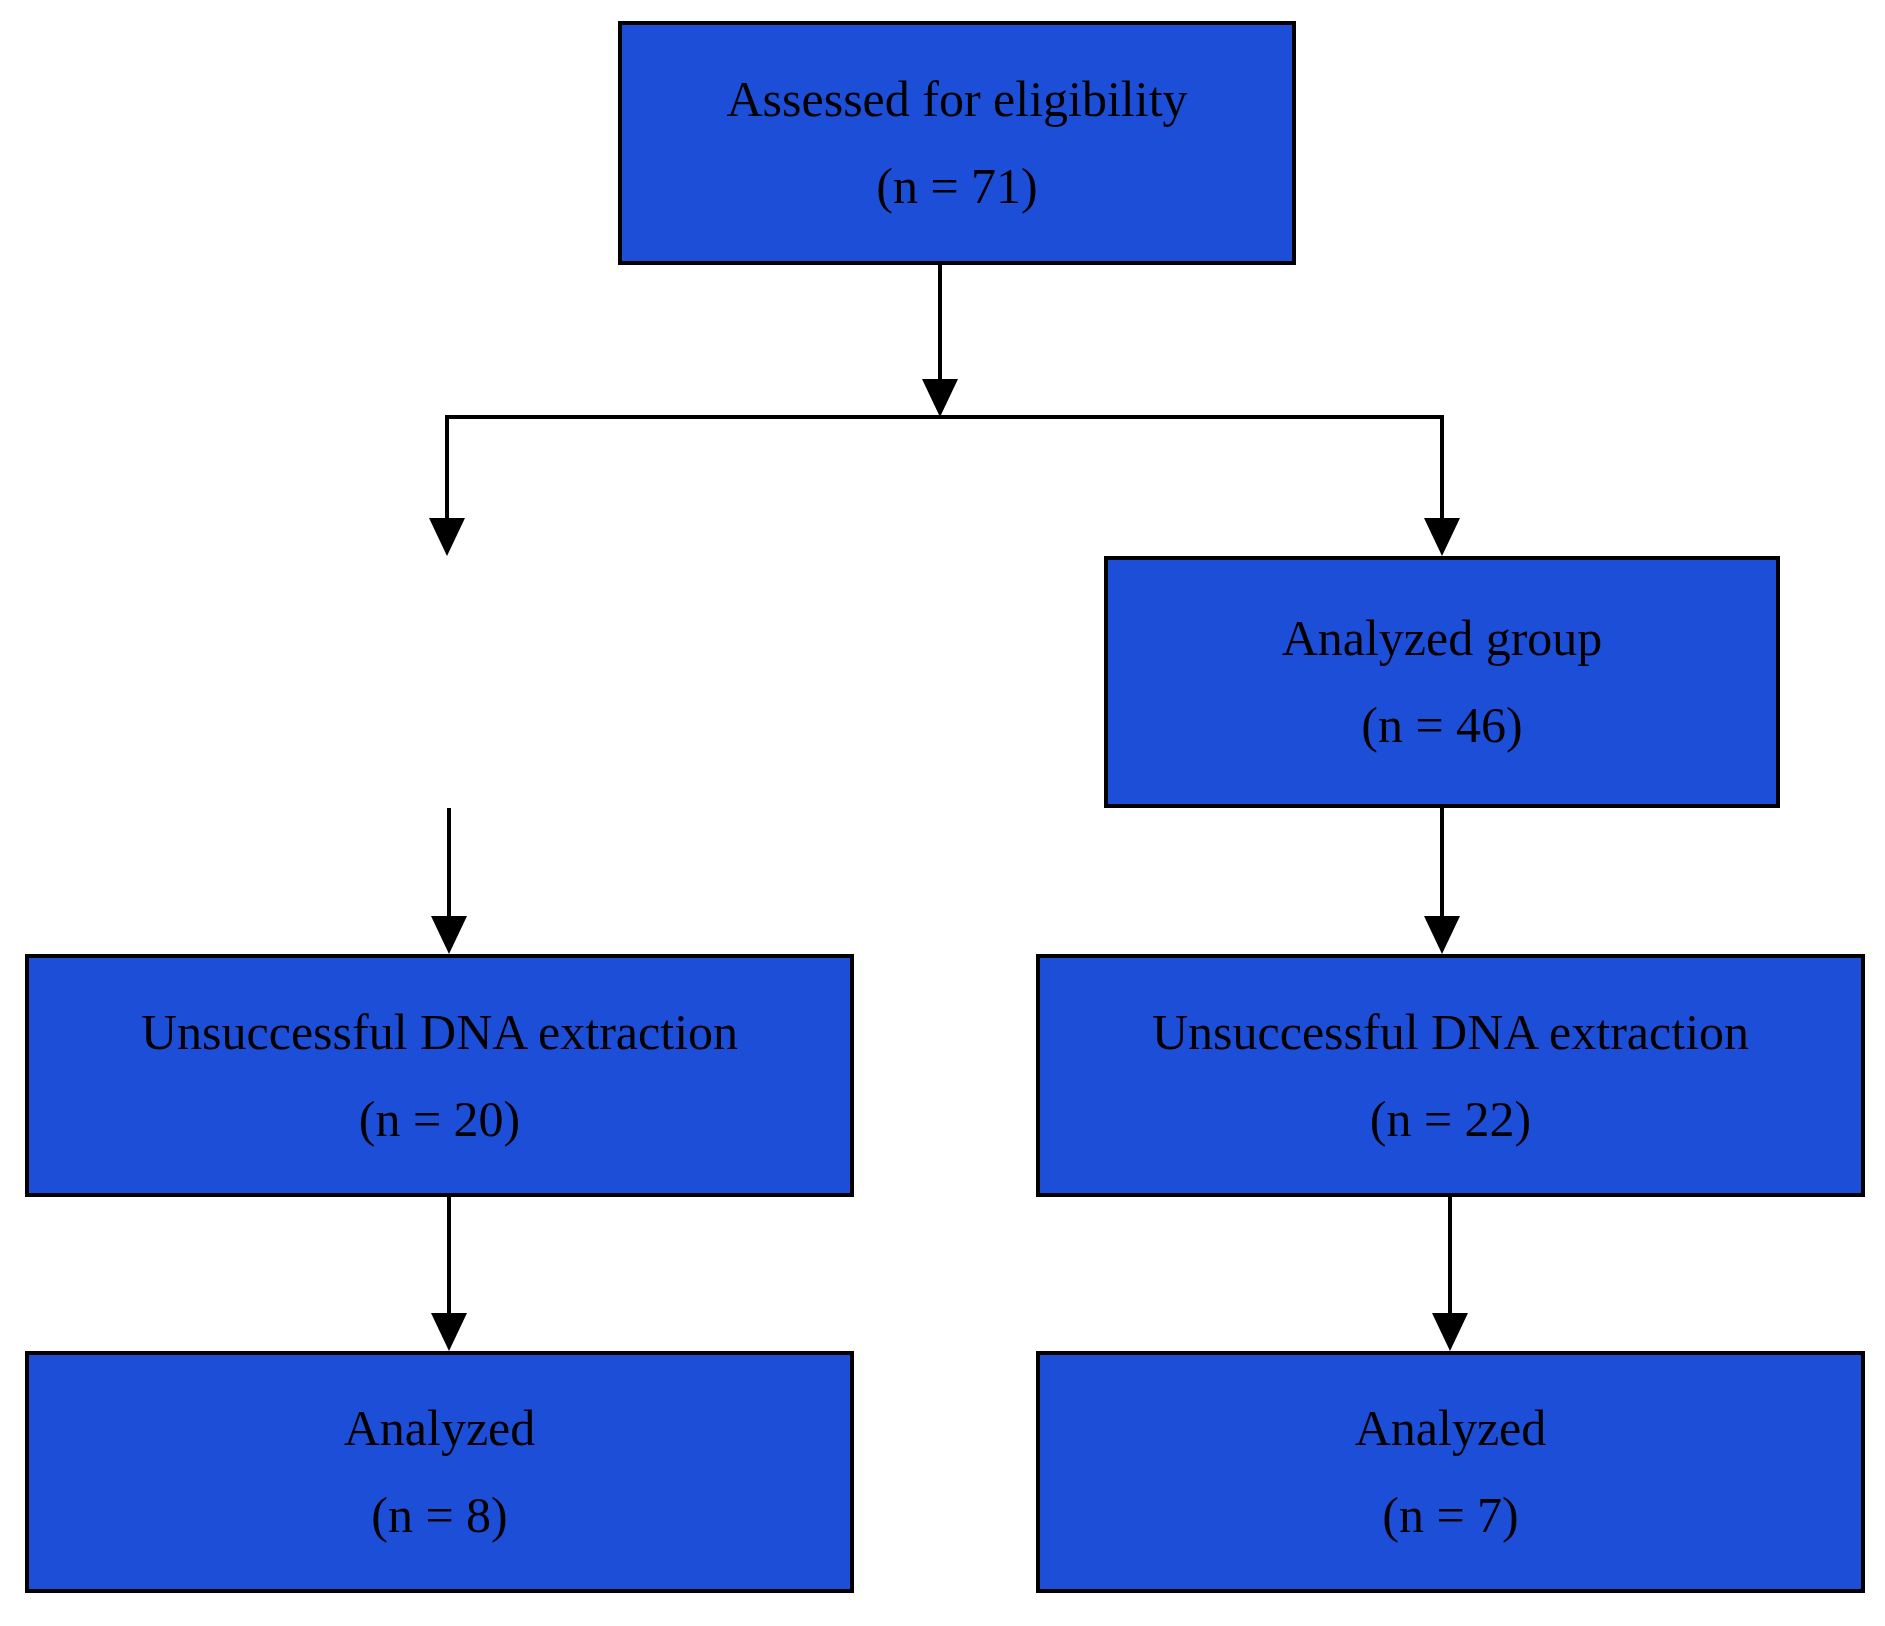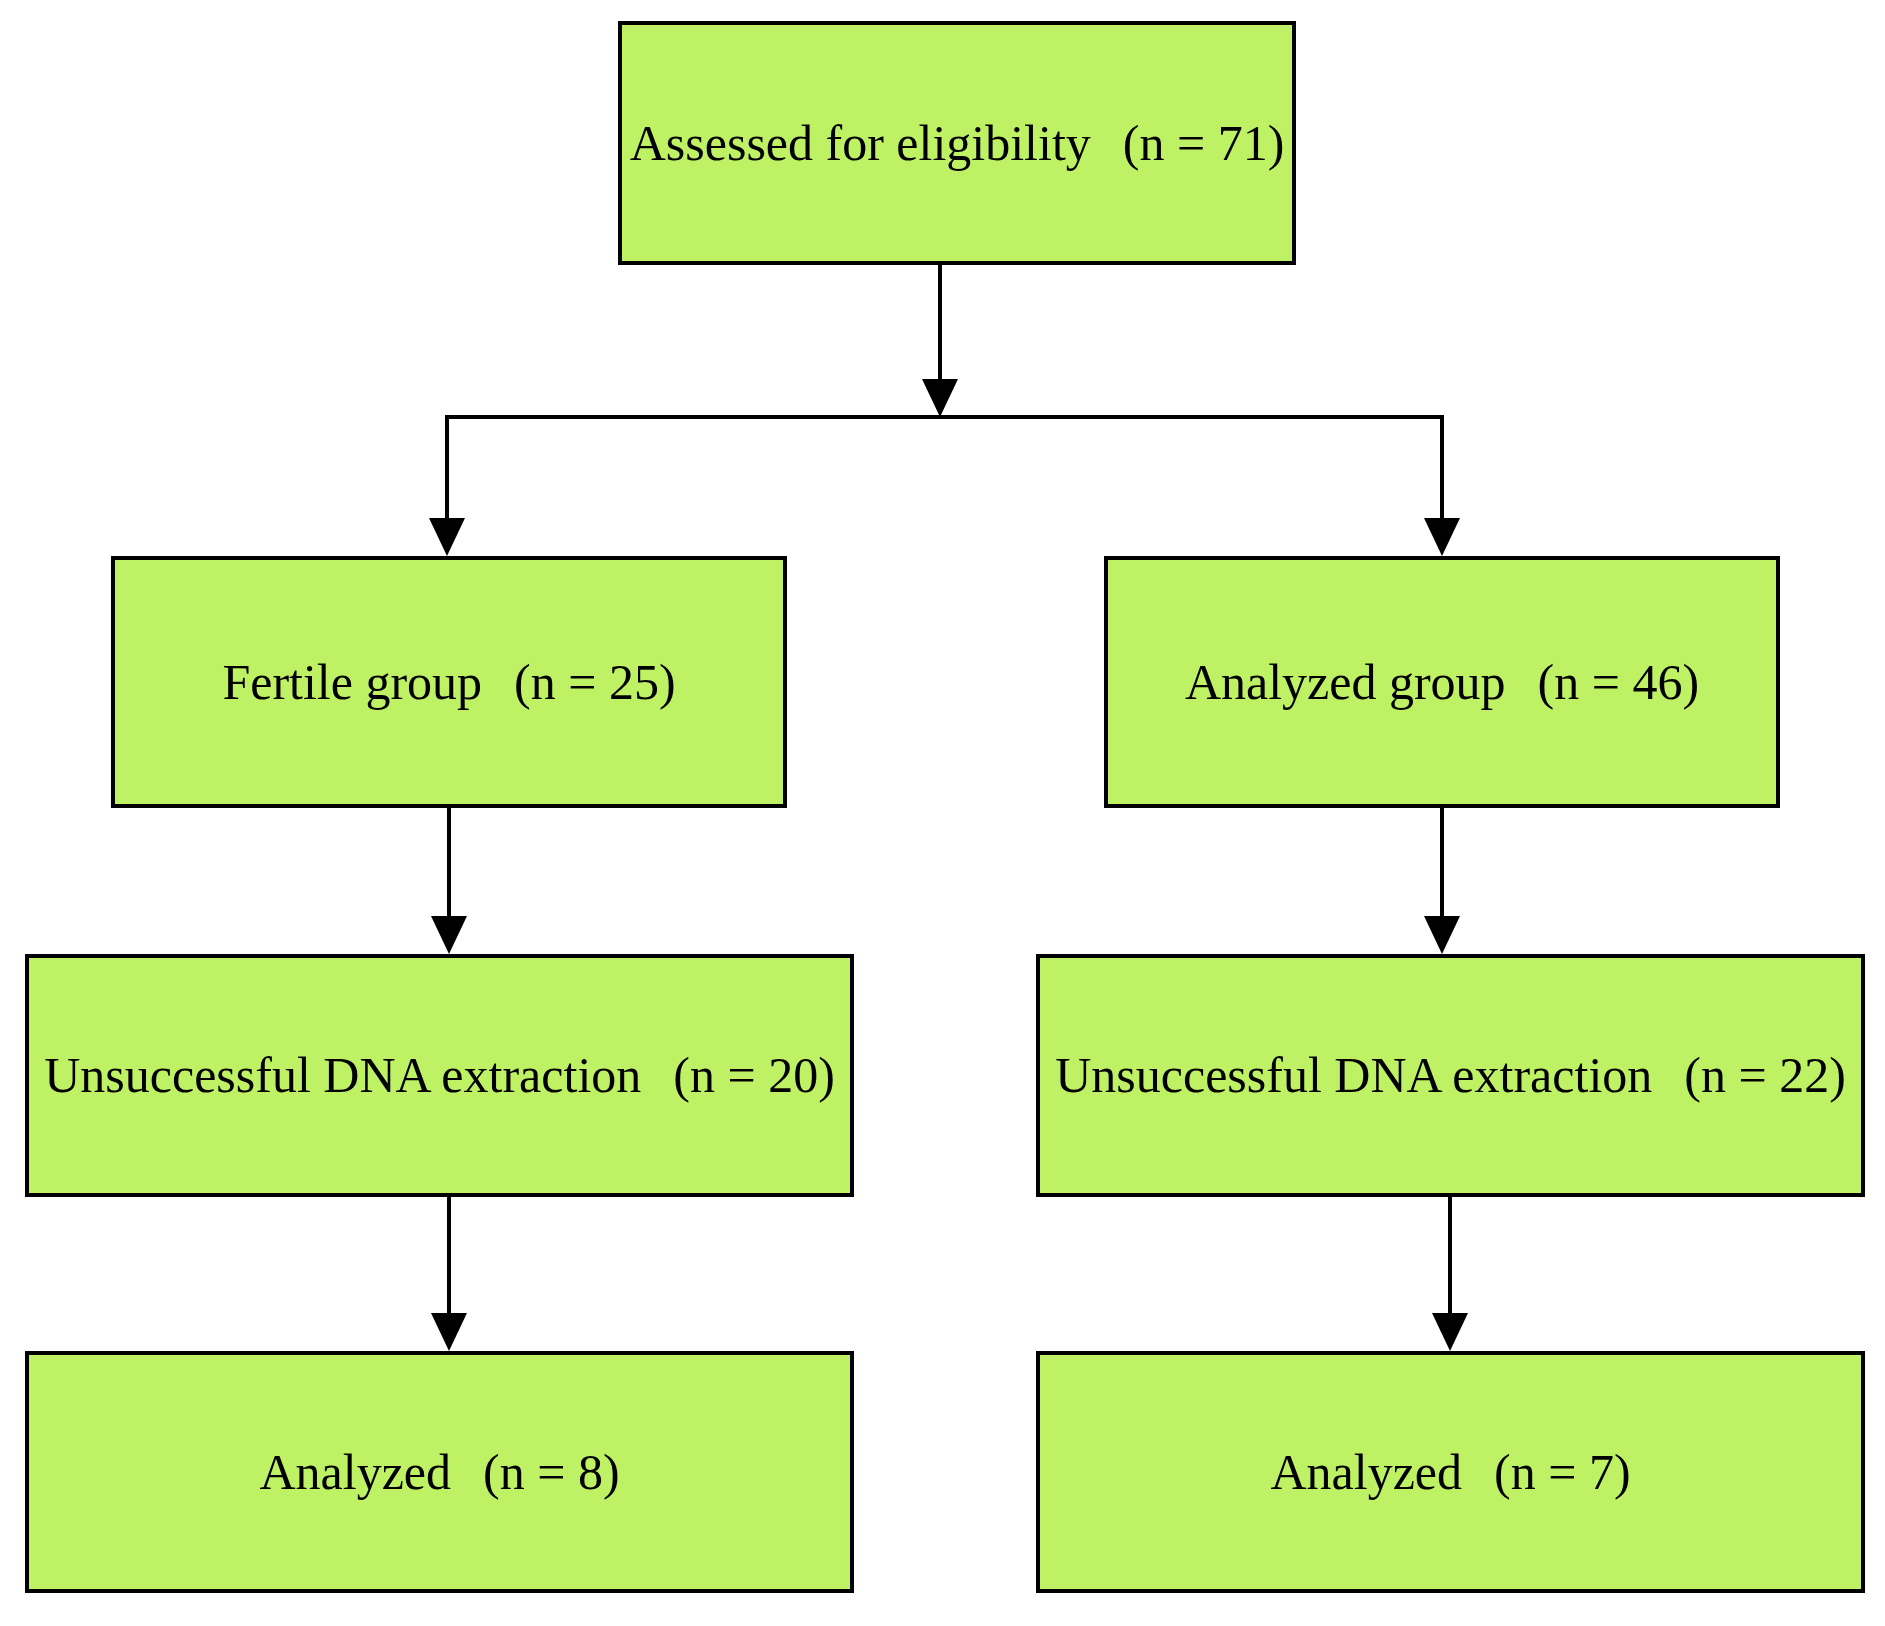--- a/index.html
+++ b/index.html
@@ -20,23 +20,23 @@
     position: absolute;
     left: 0;
     top: 0;
     width: 1885px;
     height: 1626px;
   }
   .node {
     position: absolute;
     box-sizing: border-box;
     border: 4px solid #000000;
-    background: #bef264;
+    background: #1d4ed8;
     display: flex;
-    flex-direction: row;
+    flex-direction: column;
     align-items: center;
     justify-content: center;
     gap: 32px;
     text-align: center;
   }
   .node .line {
     font-size: 50px;
     line-height: 1.1;
     color: #000000;
     white-space: nowrap;
@@ -81,24 +81,20 @@
 
     <line x1="1450" y1="1197" x2="1450" y2="1315"></line>
     <polygon points="1432,1313 1468,1313 1450,1351"></polygon>
   </svg>
 
   <div class="node" id="node-assessed">
     <div class="line">Assessed for eligibility</div>
     <div class="line">(n = 71)</div>
   </div>
 
-  <div class="node" id="node-fertile">
-    <div class="line">Fertile group</div>
-    <div class="line">(n = 25)</div>
-  </div>
 
   <div class="node" id="node-infertile">
     <div class="line">Analyzed group</div>
     <div class="line">(n = 46)</div>
   </div>
 
   <div class="node" id="node-fertile-unsuccessful">
     <div class="line">Unsuccessful DNA extraction</div>
     <div class="line">(n = 20)</div>
   </div>

